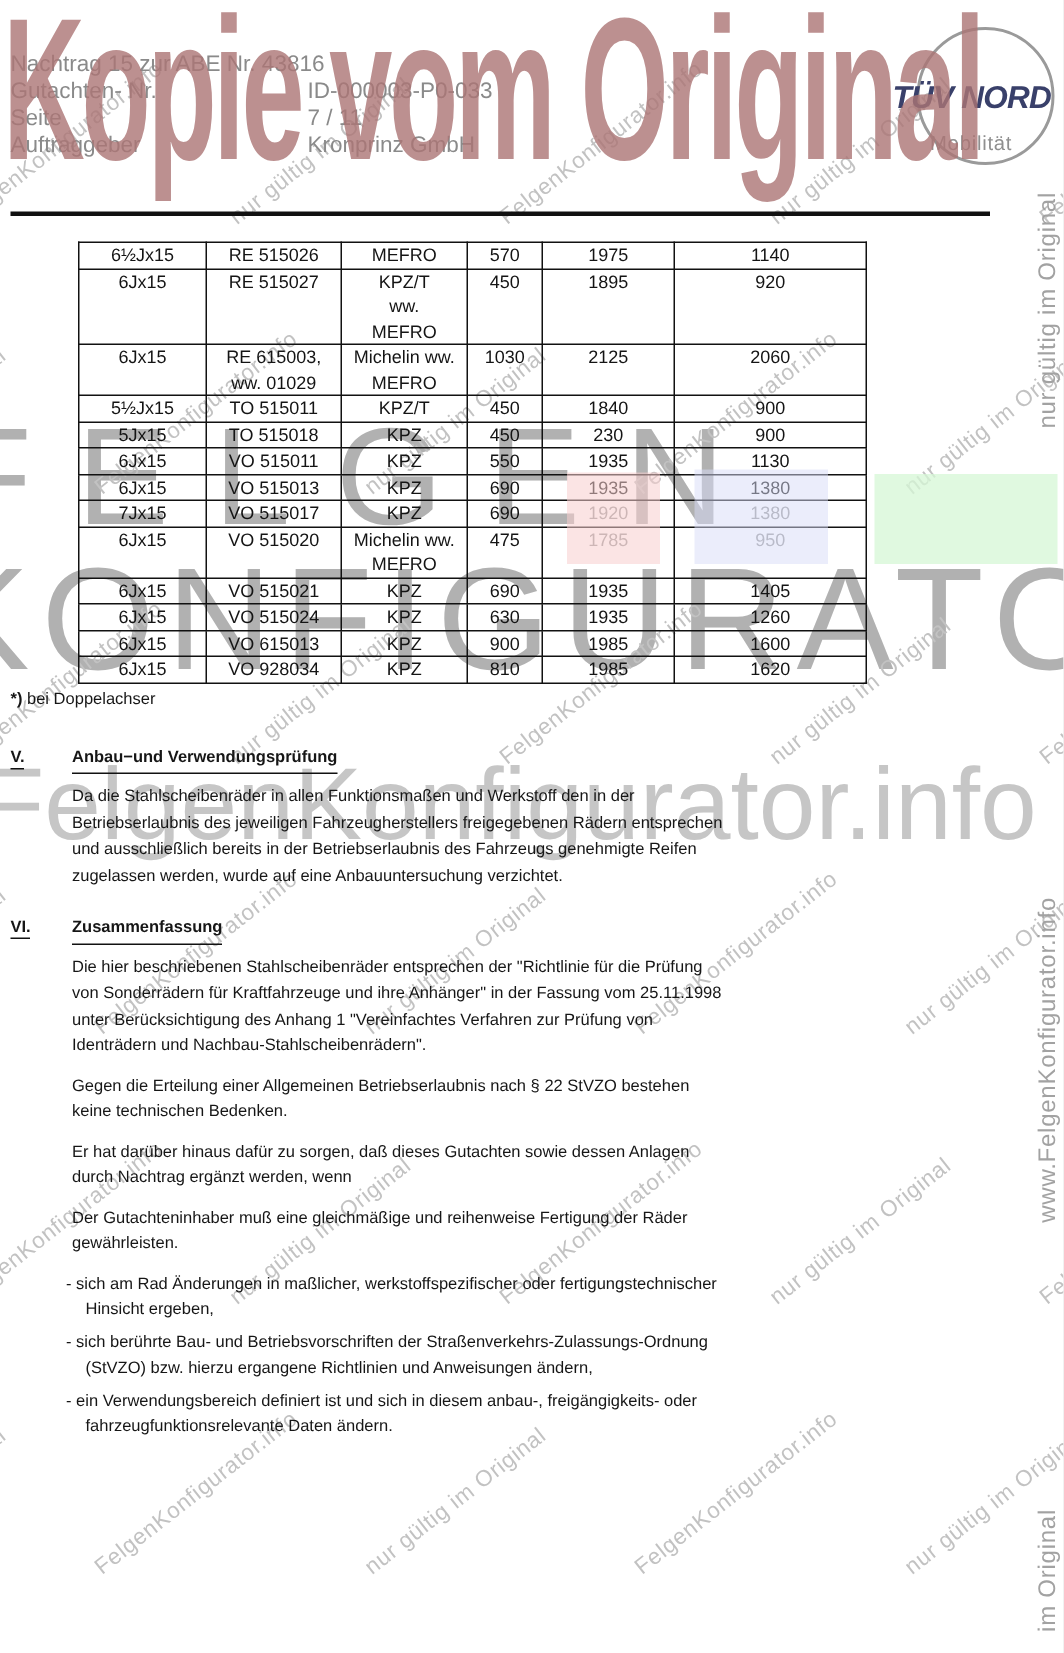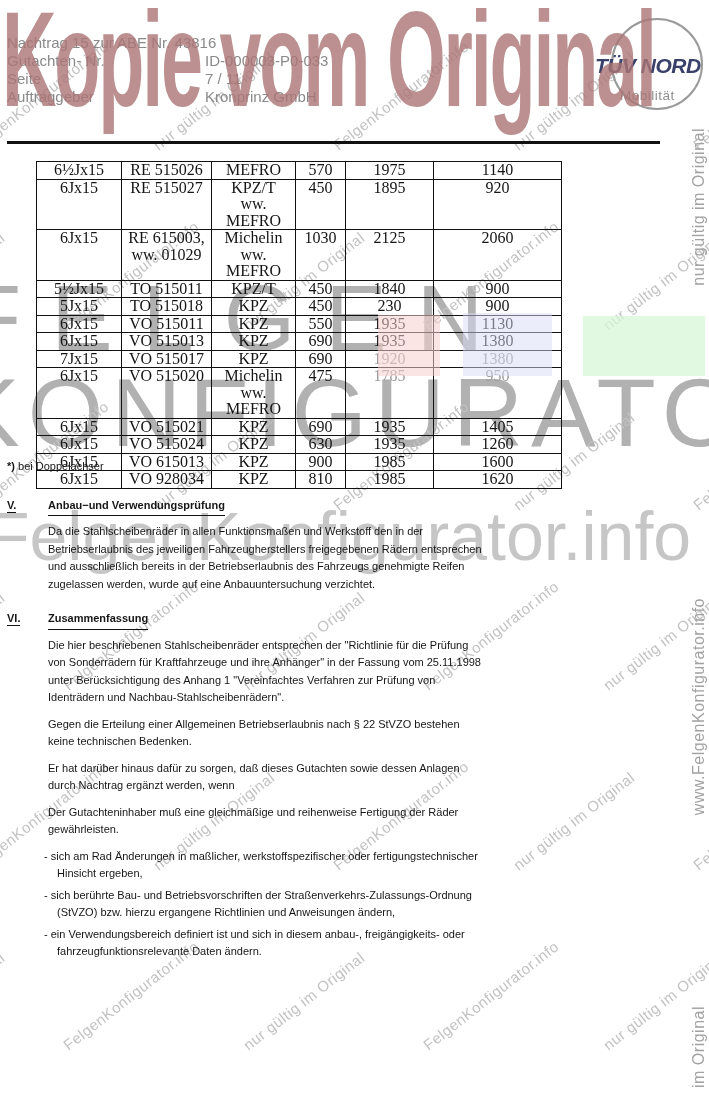--- a/index.html
+++ b/index.html
@@ -45,22 +45,22 @@
   .hdr-value{color:#8a8a8a;}
   .hdr-dark .hdr-label,.hdr-dark .hdr-value{color:#1c1c1c;}
   .hdr-top{color:#8a8a8a;}
   .logo{position:absolute;left:611px;top:18px;width:92px;height:92px;}
   .logo-circle{position:absolute;left:0;top:0;width:88px;height:88px;border:2px solid #9a9a9a;border-radius:50%;}
   .logo-text{position:absolute;left:-16px;top:36px;font-size:21px;font-weight:700;font-style:italic;color:#39406a;letter-spacing:-0.5px;white-space:nowrap;}
   .logo-tag{position:absolute;left:9px;top:70px;font-size:13.5px;color:#8f8f8f;letter-spacing:.5px;white-space:nowrap;}
   .rule{position:absolute;left:7px;top:141px;width:653px;height:3px;background:#111;}
   
   table.wheels{
-    position:absolute;left:36px;top:161px;border-collapse:collapse;
-    font-size:16px;table-layout:fixed;background:transparent;font-family:Liberation Serif, serif;
+    position:absolute;left:52px;top:161px;border-collapse:collapse;
+    font-size:12px;table-layout:fixed;background:transparent;
   }
   table.wheels td{
     border:1.5px solid #111;text-align:center;vertical-align:top;
     padding:0 1px;line-height:16.5px;white-space:pre-line;color:#141414;
     overflow:hidden;
   }
   table.wheels td.muted{color:#9a9a9a;}
   table.wheels col.c1{width:85px}
   table.wheels col.c2{width:90px}
   table.wheels col.c3{width:84px}

